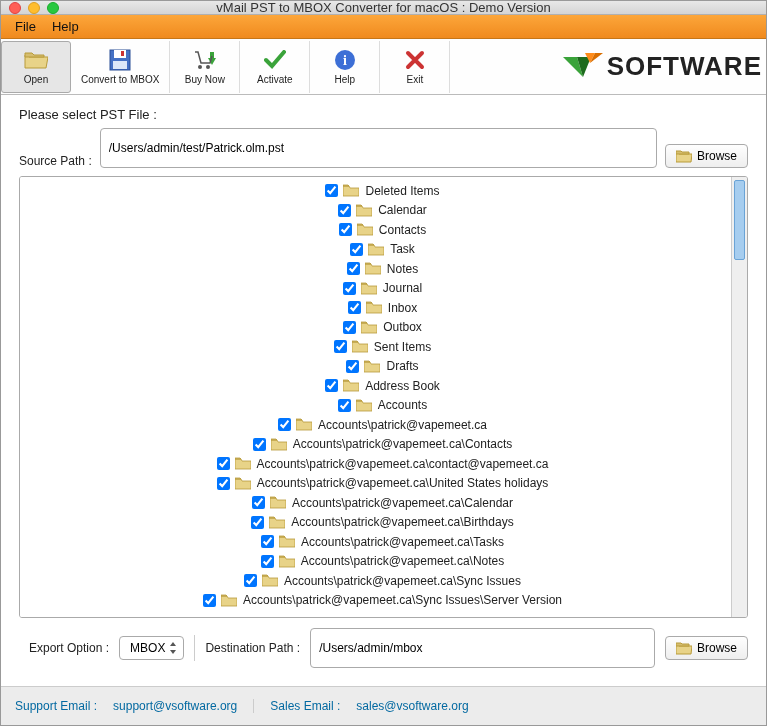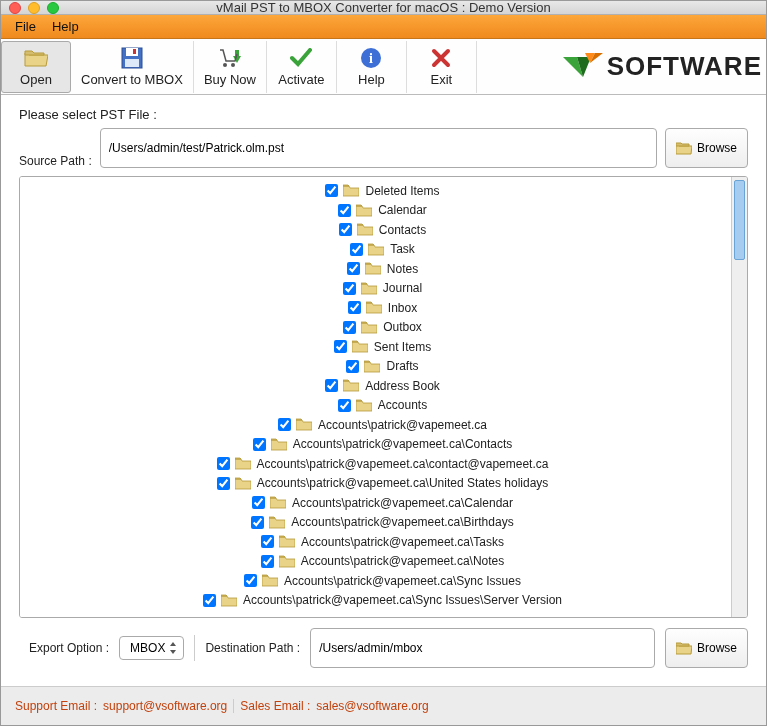--- a/index.html
+++ b/index.html
@@ -11,40 +11,40 @@
 .tl-close { background: #ff5f57; border: 1px solid #e04343; }
 .tl-min { background: #ffbd2e; border: 1px solid #dea023; }
 .tl-max { background: #28c840; border: 1px solid #1aad2c; }
 .title { position: absolute; left: 0; right: 0; text-align: center; font-size: 13px; color: #333; }
 .menubar { height: 24px; background: linear-gradient(#fca63a, #f08a1e); display: flex; align-items: center; padding: 0 6px; border-bottom: 1px solid #c67618; }
 .menu-item { padding: 2px 8px; color: #111; cursor: pointer; font-size: 13px; }
 .toolbar { height: 56px; background: #fefefe; display: flex; align-items: center; border-bottom: 1px solid #bbb; }
 .tool-btn { display: flex; flex-direction: column; align-items: center; justify-content: center; padding: 4px 10px; height: 52px; min-width: 70px; cursor: pointer; border-right: 1px solid #ddd; }
 .tool-btn.active { background: #e6e6e6; border: 1px solid #aaa; border-radius: 3px; }
 .tool-btn .icon { width: 24px; height: 24px; display: flex; align-items: center; justify-content: center; margin-bottom: 2px; }
-.tool-btn span { font-size: 13px; color: #222; }
+.tool-btn span { font-size: 10px; color: #222; }
 .brand { margin-left: auto; padding-right: 4px; display: flex; align-items: center; font-weight: bold; font-size: 26px; color: #222; letter-spacing: 1px; }
 .content { flex: 1; padding: 10px 12px 6px 12px; display: flex; flex-direction: column; overflow: hidden; background: #fff; }
 .label { font-size: 13px; color: #222; margin: 2px 6px 6px 6px; }
 .row { display: flex; align-items: flex-end; gap: 8px; margin: 0 6px 8px 6px; }
 .row-label { font-size: 12px; color: #222; white-space: nowrap; }
 .text-input { flex: 1; height: 40px; border: 1px solid #aaa; border-radius: 4px; padding: 2px 8px; font-size: 12px; background: #fff; }
-.btn { height: 40px; border: 1px solid #aaa; border-radius: 4px; background: linear-gradient(#fefefe, #eee); padding: 2px 10px; display: flex; align-items: center; gap: 5px; cursor: pointer; font-size: 12px; }
+.btn { height: 24px; border: 1px solid #aaa; border-radius: 4px; background: linear-gradient(#fefefe, #eee); padding: 2px 10px; display: flex; align-items: center; gap: 5px; cursor: pointer; font-size: 12px; }
 .tree-container { flex: 1; border: 1px solid #aaa; border-radius: 3px; margin: 0 6px 10px 6px; display: flex; overflow: hidden; }
 .tree { flex: 1; overflow-y: auto; padding: 4px 0; background: #fff; }
 .tree-item { display: flex; align-items: center; height: 19.5px; padding-left: 14px; font-size: 12px; color: #222; justify-content: center; }
 .tree-item input[type=checkbox] { margin-right: 5px; }
 .folder-icon { width: 16px; height: 13px; margin-right: 6px; display: inline-block; }
 .scrollbar-track { width: 16px; background: #efefef; border-left: 1px solid #ccc; position: relative; }
 .scrollbar-thumb { position: absolute; top: 3px; left: 2px; right: 2px; height: 80px; background: #a6cdef; border: 1px solid #6aa3d6; border-radius: 2px; }
 .bottom-row { display: flex; align-items: center; gap: 10px; margin: 0 6px 12px 16px; }
 .select { height: 24px; border: 1px solid #aaa; border-radius: 4px; padding: 2px 6px 2px 10px; background: #fff; font-size: 12px; display: flex; align-items: center; gap: 4px; }
 .select-arrows { display: flex; flex-direction: column; line-height: 5px; }
 .divider-v { width: 1px; height: 26px; background: #ccc; }
-.footer { border-top: 1px solid #ccc; padding: 12px 14px; font-size: 12px; color: #c2410c; display: flex; gap: 6px; }
+.footer { border-top: 1px solid #ccc; padding: 12px 14px; font-size: 12px; color: #0369a1; display: flex; gap: 16px; }
 svg { display: block; }
 </style>
 </head>
 <body>
 <div class="window">
   <div class="titlebar">
     <div class="traffic-lights">
       <div class="traffic-light tl-close"></div>
       <div class="traffic-light tl-min"></div>
       <div class="traffic-light tl-max"></div>

